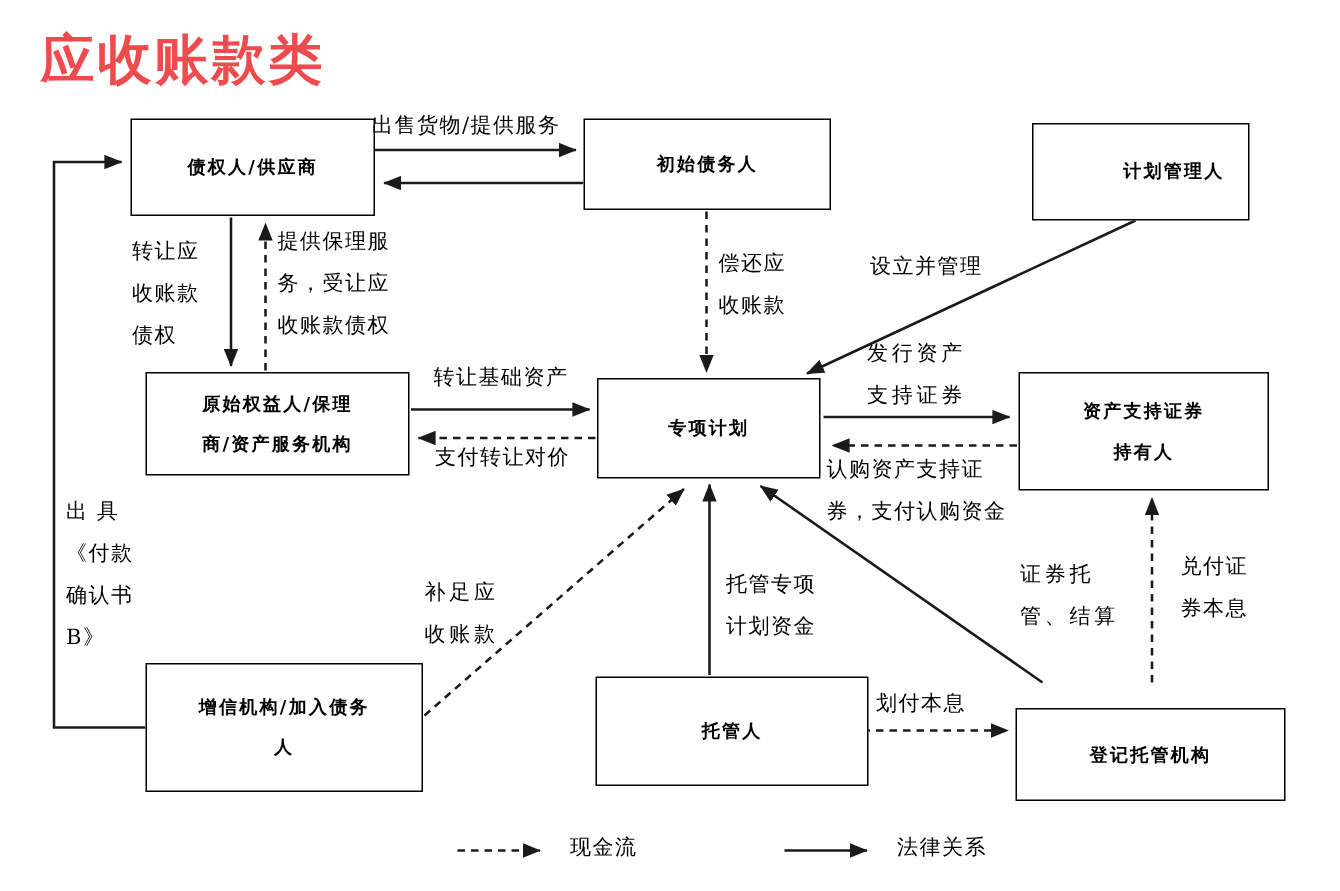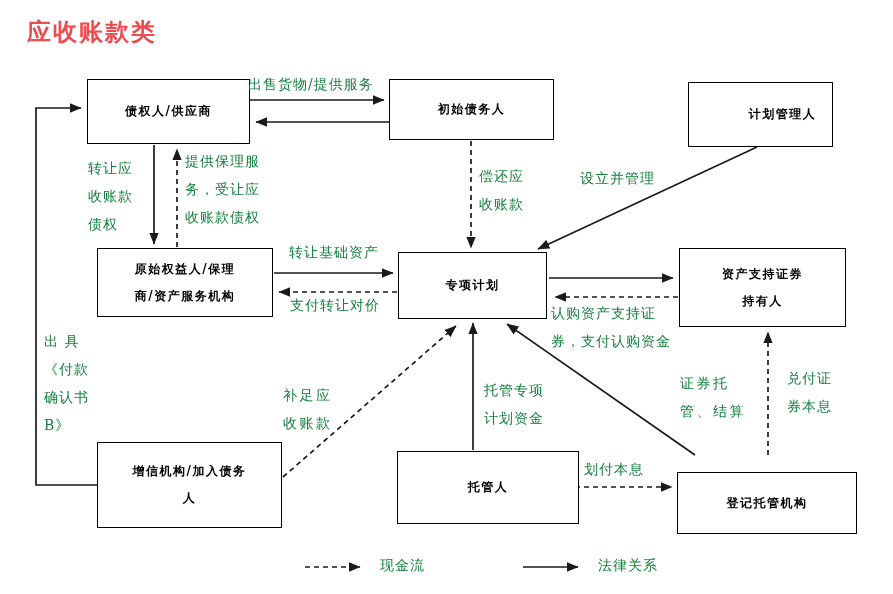--- a/index.html
+++ b/index.html
@@ -6,38 +6,38 @@
   .canvas{
     position:relative;
     width:893px;height:594px;
     background:#ffffff;
     font-family:"DejaVu Serif","Liberation Serif",serif;
     overflow:hidden;
   }
   .title{
     position:absolute;left:27px;top:16px;margin:0;
     font-family:"Liberation Sans","DejaVu Sans",sans-serif;
-    font-size:24px;font-weight:bold;letter-spacing:2px;
+    font-size:36px;font-weight:bold;letter-spacing:2px;
   }
   .layer{position:absolute;left:0;top:0;width:893px;height:594px;}
   .node{
     position:absolute;
     border:1.5px solid #000;
     background:#fff;
     display:flex;align-items:center;justify-content:center;
     text-align:center;
     font-weight:bold;font-size:12px;line-height:27px;
     letter-spacing:1.5px;color:#000;
     white-space:pre-line;
     box-sizing:border-box;
   }
   .lbl{
     position:absolute;
     font-size:14px;line-height:28px;letter-spacing:1px;
-    color:#15803d;white-space:pre-line;
+    color:#000000;white-space:pre-line;
   }
   svg line, svg path.edge{stroke:#1a1a1a;stroke-width:1.7;fill:none;}
   svg .dash{stroke-dasharray:5 4;}
   svg marker path{fill:#1a1a1a;}
 </style>
 </head>
 <body>
 
 <div class="canvas">
 
@@ -120,20 +120,22 @@
   <div class="lbl" style="left:248px;top:70px;">出售货物/提供服务</div>
   <div class="lbl" style="left:88px;top:154px;">转让应
 收账款
 债权</div>
   <div class="lbl" style="left:185px;top:147px;">提供保理服
 务，受让应
 收账款债权</div>
   <div class="lbl" style="left:479px;top:162px;">偿还应
 收账款</div>
   <div class="lbl" style="left:580px;top:164px;">设立并管理</div>
+  <div class="lbl" style="left:578px;top:222px;letter-spacing:2.5px;">发行资产
+支持证券</div>
   <div class="lbl" style="left:551px;top:299px;">认购资产支持证
 券，支付认购资金</div>
   <div class="lbl" style="left:289px;top:238px;">转让基础资产</div>
   <div class="lbl" style="left:290px;top:291px;">支付转让对价</div>
   <div class="lbl" style="left:44px;top:327px;">出 具
 《付款
 确认书
 B》</div>
   <div class="lbl" style="left:283px;top:381px;letter-spacing:2.5px;">补足应
 收账款</div>

